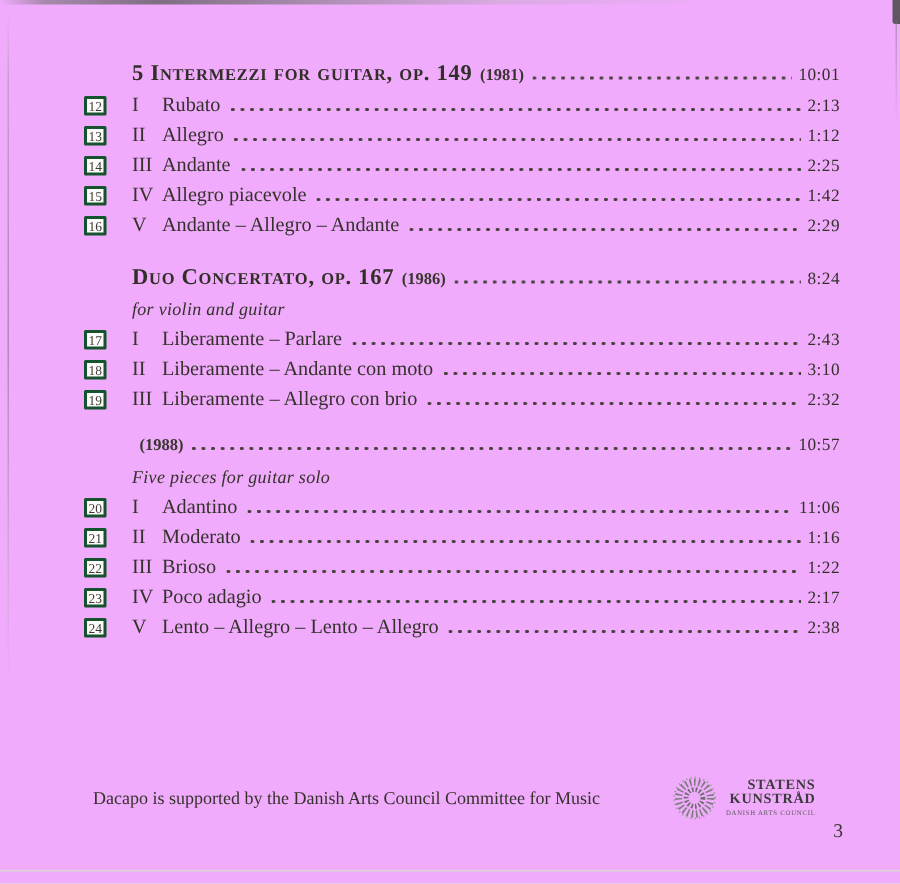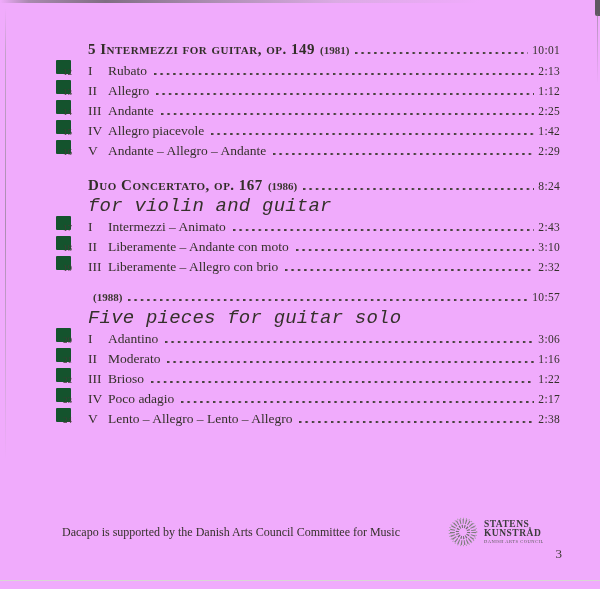--- a/index.html
+++ b/index.html
@@ -40,53 +40,53 @@
     background:#d8d7d3;
   }
   
   .content { position:absolute; left:56px; top:38px; width:504px; }
   .row { display:flex; align-items:baseline; height:20px; line-height:20px; white-space:nowrap; }
   .row.head { height:22px; line-height:22px; }
   .numcol { flex:none; width:32px; }
   .tracknum {
     display:inline-block; box-sizing:border-box;
     width:15px; height:13px;
-    border:7px solid #14532d; border-radius:1px;
+    border:2px solid #14532d; border-radius:1px;
     font-size:9px; line-height:11px; text-align:center;
     color:#403b34; background:#fcfcfa;
   }
   .roman { flex:none; width:20px; font-size:13.5px; }
   .ttl   { flex:none; font-size:13.5px; padding-right:1px; }
   .work {
     flex:none; font-variant:small-caps; font-weight:600;
     font-size:15px; letter-spacing:0.5px; color:#322e28;
   }
   .year { flex:none; font-size:11px; margin-left:5px; color:#3a362f;font-weight:bold; }
   .leader {
     flex:1 1 auto; height:2.4px; margin:0 4px 0 6px; min-width:18px;
     background-image:radial-gradient(circle at 1.2px 1.2px, #46413a 1.05px, rgba(70,65,58,0) 1.6px);
     background-size:6.4px 2.4px; background-repeat:repeat-x;
     background-position:left bottom;
   }
   .dur { flex:none; font-size:11.5px; letter-spacing:.3px; color:#332f29; }
   .subtitle {
-    font-style:italic; font-size:19px; letter-spacing:.2px;font-family:Liberation Mono, monospace;
+    font-style:italic; font-size:12px; letter-spacing:.2px;
   }
   .row.sub { height:20px; }
   .sec2 { margin-top:14px; }
   .sec3 { margin-top:10px; }
   
   .footer {
     position:absolute; left:62px; top:517px; width:498px;
     display:flex; align-items:center;gap:39px;
   }
   .support { font-size:12px; color:#35312b; }
   .logo-wrap { display:flex; align-items:center; margin-left:9px; }
   .logo-svg { margin-right:6px; }
-  .logo-text { display:flex; flex-direction:column; color:#3c3c3c; }
+  .logo-text { display:flex; flex-direction:column; color:#3c3c3c;text-align:right; }
   .logo-line { font-size:9.5px; line-height:9px; letter-spacing:.5px; font-weight:600; }
   .logo-tiny { font-size:4.5px; line-height:5px; letter-spacing:.5px; margin-top:1.5px; color:#5a5a5a; }
   .pagenum { position:absolute; top:546px; right:38px; font-size:13px; color:#3a362f; }
 </style>
 </head>
 <body>
 
 <div class="page">
 
   <div class="top-strip"></div>
@@ -150,21 +150,21 @@
         <span class="leader"></span>
         <span class="dur">8:24</span>
       </div>
       <div class="row sub">
         <span class="numcol"></span>
         <span class="subtitle">for violin and guitar</span>
       </div>
       <div class="row track">
         <span class="numcol"><span class="tracknum">17</span></span>
         <span class="roman">I</span>
-        <span class="ttl">Intermezzi – Animato</span>
+        <span class="ttl">Liberamente – Parlare</span>
         <span class="leader"></span>
         <span class="dur">2:43</span>
       </div>
       <div class="row track">
         <span class="numcol"><span class="tracknum">18</span></span>
         <span class="roman">II</span>
         <span class="ttl">Liberamente – Andante con moto</span>
         <span class="leader"></span>
         <span class="dur">3:10</span>
       </div>
@@ -186,21 +186,21 @@
       </div>
       <div class="row sub">
         <span class="numcol"></span>
         <span class="subtitle">Five pieces for guitar solo</span>
       </div>
       <div class="row track">
         <span class="numcol"><span class="tracknum">20</span></span>
         <span class="roman">I</span>
         <span class="ttl">Adantino</span>
         <span class="leader"></span>
-        <span class="dur">3:06</span>
+        <span class="dur">11:06</span>
       </div>
       <div class="row track">
         <span class="numcol"><span class="tracknum">21</span></span>
         <span class="roman">II</span>
         <span class="ttl">Moderato</span>
         <span class="leader"></span>
         <span class="dur">1:16</span>
       </div>
       <div class="row track">
         <span class="numcol"><span class="tracknum">22</span></span>

